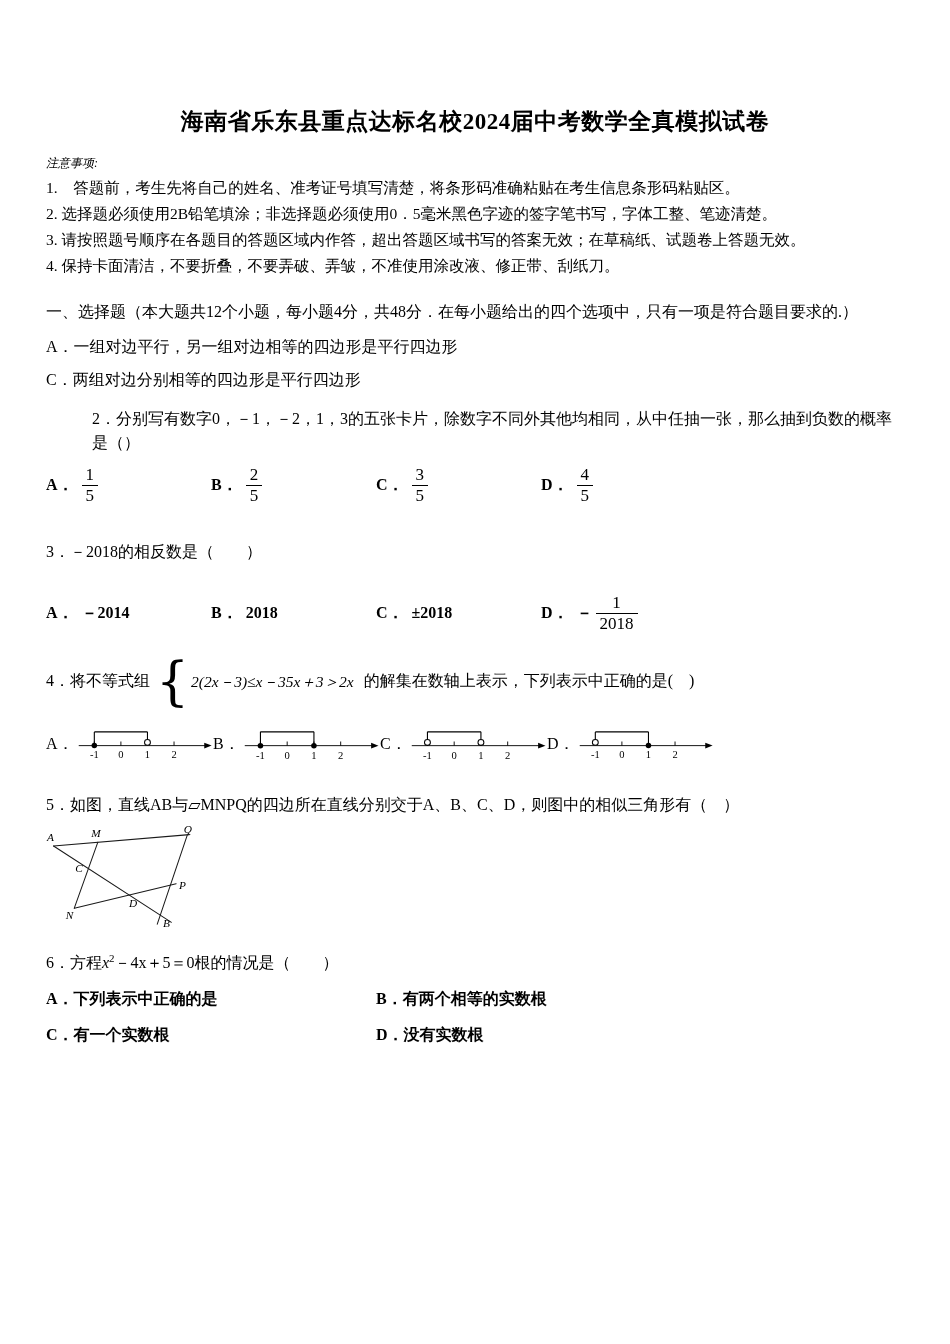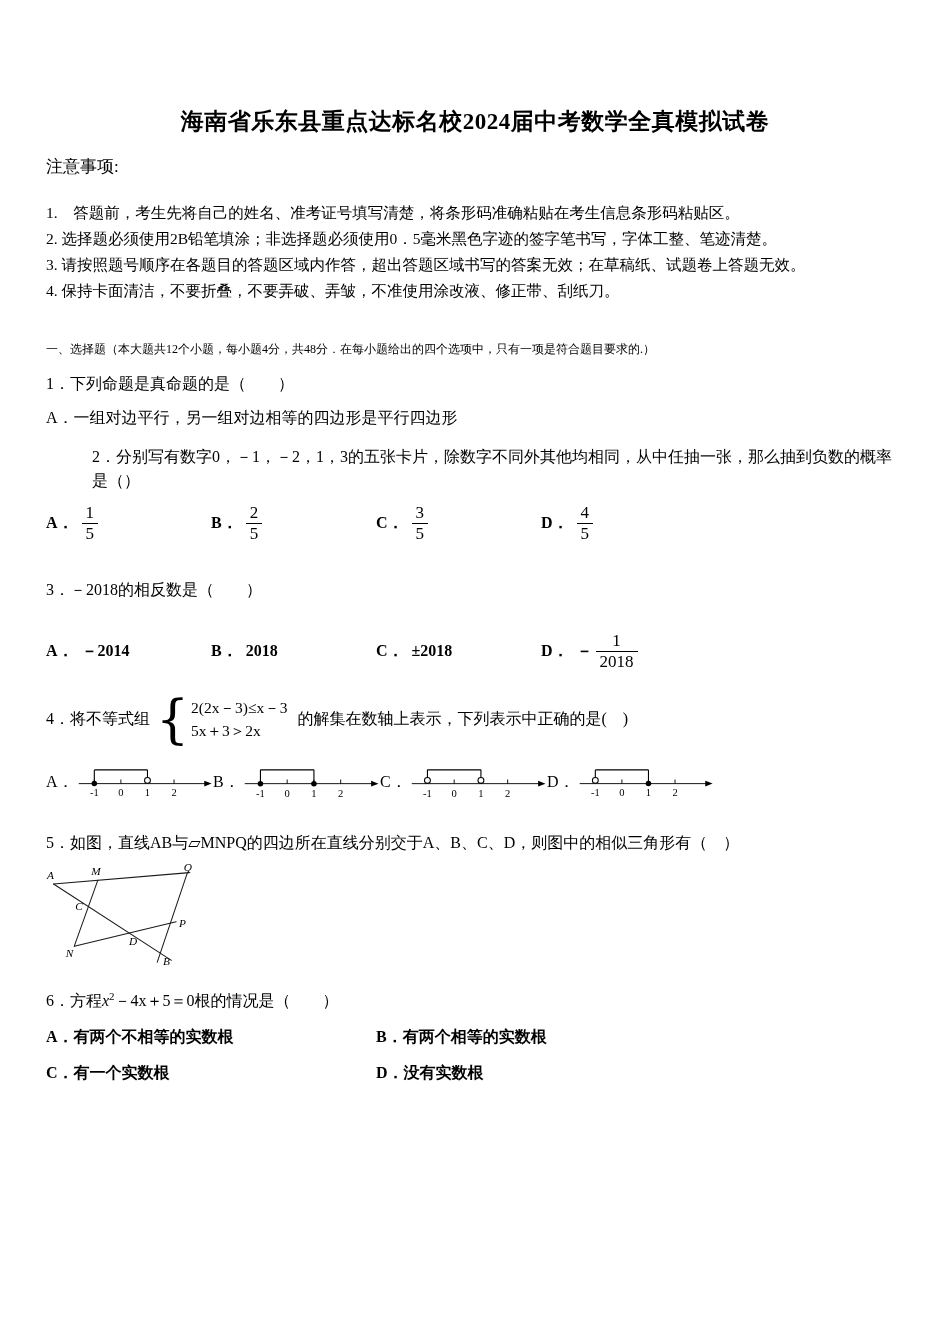--- a/index.html
+++ b/index.html
@@ -3,37 +3,37 @@
 <meta charset="utf-8">
 <style>
   *{margin:0;padding:0;box-sizing:border-box;}
   html,body{background:#ffffff;}
   .page{
     width:950px;height:1144px;background:#fff;color:#000;
     font-family:"Liberation Serif","DejaVu Serif",serif;
     font-size:16px;padding:106px 46px 20px 46px;overflow:hidden;position:relative;
   }
   .title{font-size:23px;font-weight:bold;text-align:center;margin-bottom:18px;letter-spacing:.5px;}
-  .notice-header{font-size:17px;margin-bottom:22px;}
+  .notice-header{font-size:12px;margin-bottom:3px;font-style:italic;}
   .notice-item{font-size:15.5px;line-height:26px;}
-  .section-header{font-size:12px;line-height:26px;margin-top:32px;}
+  .section-header{font-size:16px;line-height:26px;margin-top:20px;}
   .stem{line-height:24px;margin-top:10px;}
   .q1-opt{line-height:23px;margin-top:10px;}
   .opt-row{display:flex;margin-top:10px;}
   .opt-cell{width:165px;display:flex;align-items:center;}
   .opt-label{font-weight:bold;margin-right:8px;}
   .frac{display:inline-flex;flex-direction:column;align-items:center;vertical-align:middle;font-size:17px;line-height:1.18;}
   .frac .num{padding:0 4px;}
   .frac .den{border-top:1.3px solid #000;padding:0 4px;}
   .bold-row{font-weight:bold;}
   .q3-row{margin-top:26px;}
   .q3-row .opt-cell{align-items:center;min-height:46px;}
   .q4-stem{display:flex;align-items:center;margin-top:22px;line-height:24px;}
   .brace{font-size:52px;font-weight:300;line-height:.9;margin:0 2px 0 6px;font-family:"DejaVu Serif",serif;}
-  .system{display:flex;flex-direction:column;justify-content:center;font-size:15.5px;line-height:23px;margin-right:10px;}
+  .system{display:flex;flex-direction:row;justify-content:center;font-style:italic;font-size:15.5px;line-height:23px;margin-right:10px;}
   .nl-row{display:flex;margin-top:14px;}
   .nl-cell{width:167px;display:flex;align-items:flex-end;}
   .nl-label{margin:0 2px 9px 0;}
   .nl-cell svg{display:block;}
   .q5-stem{margin-top:29px;}
   .pfig-wrap{margin-top:8px;margin-left:0;}
   .pfig{display:block;}
   .q5-options{margin-top:12px;line-height:22px;font-weight:bold;}
   .q6-stem{margin-top:20px;line-height:24px;}
   .q6-grid{display:grid;grid-template-columns:330px auto;row-gap:13px;margin-top:12px;font-weight:bold;line-height:23px;}
@@ -50,22 +50,22 @@
   <div class="notice-header">注意事项:</div>
   <div class="notices">
     <div class="notice-item">1.　答题前，考生先将自己的姓名、准考证号填写清楚，将条形码准确粘贴在考生信息条形码粘贴区。</div>
     <div class="notice-item">2. 选择题必须使用2B铅笔填涂；非选择题必须使用0．5毫米黑色字迹的签字笔书写，字体工整、笔迹清楚。</div>
     <div class="notice-item">3. 请按照题号顺序在各题目的答题区域内作答，超出答题区域书写的答案无效；在草稿纸、试题卷上答题无效。</div>
     <div class="notice-item">4. 保持卡面清洁，不要折叠，不要弄破、弄皱，不准使用涂改液、修正带、刮纸刀。</div>
   </div>
 
   <p class="section-header">一、选择题（本大题共12个小题，每小题4分，共48分．在每小题给出的四个选项中，只有一项是符合题目要求的.）</p>
 
-  <p class="stem">1．下列命题是真命题的是（　　）</p>
   <div class="q1-opt">A．一组对边平行，另一组对边相等的四边形是平行四边形</div>
+  <div class="q1-opt">C．两组对边分别相等的四边形是平行四边形</div>
 
   <p class="stem" style="margin-top:16px;margin-left:46px;">2．分别写有数字0，－1，－2，1，3的五张卡片，除数字不同外其他均相同，从中任抽一张，那么抽到负数的概率是（）</p>
   <div class="opt-row">
     <div class="opt-cell">
       <span class="opt-label">A．</span>
       <span class="frac">
         <span class="num">1</span>
         <span class="den">5</span>
       </span>
     </div>
@@ -228,19 +228,19 @@
         <text x="141" y="68">P</text>
         <text x="124" y="108">B</text>
       </g>
     </svg>
   </div>
 
   <p class="q6-stem">
     <span>6．方程</span><i>x</i><sup>2</sup><span>－4x＋5＝0根的情况是（　　）</span>
   </p>
   <div class="q6-grid">
-    <div>A．有两个不相等的实数根</div>
+    <div>A．下列表示中正确的是</div>
     <div>B．有两个相等的实数根</div>
     <div>C．有一个实数根</div>
     <div>D．没有实数根</div>
   </div>
 
 </div>
 
 </body></html>

